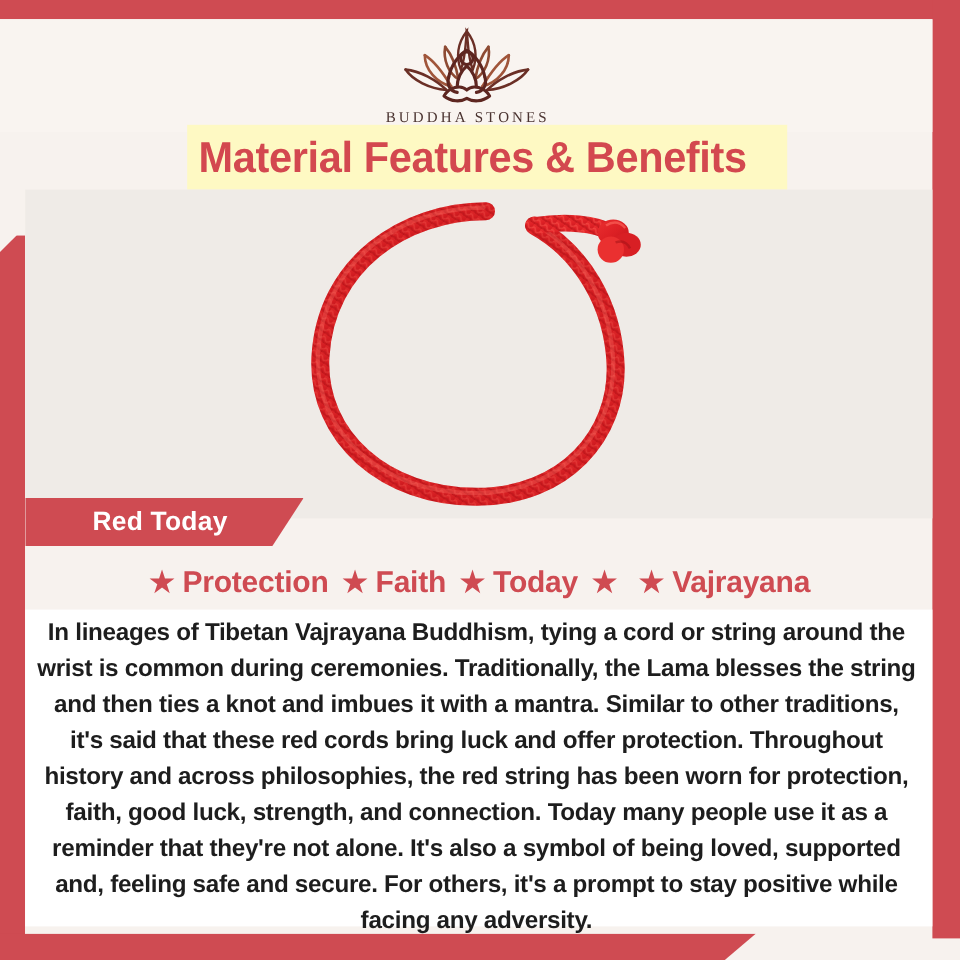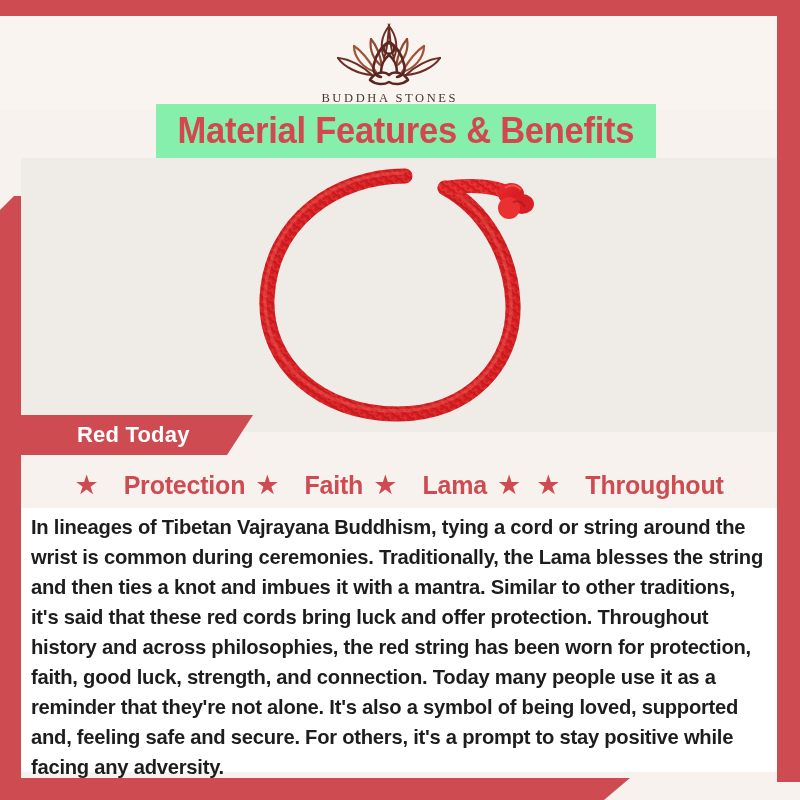--- a/index.html
+++ b/index.html
@@ -74,24 +74,23 @@
     text-indent: 2.6px;
   }
 
   
   .title-banner {
     position: absolute;
     left: 156px;
     top: 104px;
     width: 500px;
     height: 54px;
-    background: #86efac;
+    background: #fef9c3;
     display: flex;
     align-items: center;
-    justify-content: center;
   }
   .title-text {
     font-family: "Liberation Sans Narrow", "Liberation Sans", sans-serif;
     font-size: 36px;
     font-weight: bold;
     color: #d3484f;
     letter-spacing: -0.3px;
     transform: scaleX(0.96);
     white-space: nowrap;
   }
@@ -158,42 +157,41 @@
     font-size: 27px;
     line-height: 1;
     margin-right: 5px;
   }
   .benefit .blabel {
     font-family: "Liberation Sans Narrow", "Liberation Sans", sans-serif;
     font-size: 25px;
     font-weight: bold;
     color: #cf4b52;
     letter-spacing: -0.2px;
-    margin-left: 20px;
   }
 
   
   .copy-panel {
     position: absolute;
     left: 21px;
     top: 508px;
     width: 756px;
     height: 264px;
     background: #ffffff;
   }
   .copy-text {
     margin: 0;
     padding: 4px 14px 0 10px;
     font-family: "Liberation Sans", sans-serif;
     font-size: 20.2px;
     font-weight: bold;
     line-height: 30px;
     color: #1d1d1d;
     letter-spacing: -0.25px;
-    text-align: left;
+    text-align: center;
   }
 </style>
 </head>
 <body>
 
 <div id="infographic">
 
   <div class="bar-top"></div>
   <div class="bar-right"></div>
   <div class="bar-left"></div>
@@ -295,28 +293,28 @@
     <div class="benefit">
       <span class="star">★</span>
       <span class="blabel">Protection</span>
     </div>
     <div class="benefit">
       <span class="star">★</span>
       <span class="blabel">Faith</span>
     </div>
     <div class="benefit">
       <span class="star">★</span>
-      <span class="blabel">Lama</span>
-    </div>
-    <div class="benefit">
-      <span class="star">★</span>
-    </div>
-    <div class="benefit">
-      <span class="star">★</span>
-      <span class="blabel">Throughout</span>
+      <span class="blabel">Today</span>
+    </div>
+    <div class="benefit">
+      <span class="star">★</span>
+    </div>
+    <div class="benefit">
+      <span class="star">★</span>
+      <span class="blabel">Vajrayana</span>
     </div>
   </div>
 
   <div class="copy-panel">
     <p class="copy-text">In lineages of Tibetan Vajrayana Buddhism, tying a cord or string around the wrist is common during ceremonies. Traditionally, the Lama blesses the string and then ties a knot and imbues it with a mantra. Similar to other traditions, it's said that these red cords bring luck and offer protection. Throughout history and across philosophies, the red string has been worn for protection, faith, good luck, strength, and connection. Today many people use it as a reminder that they're not alone. It's also a symbol of being loved, supported and, feeling safe and secure. For others, it's a prompt to stay positive while facing any adversity.</p>
   </div>
 
 </div>
 
 </body></html>

